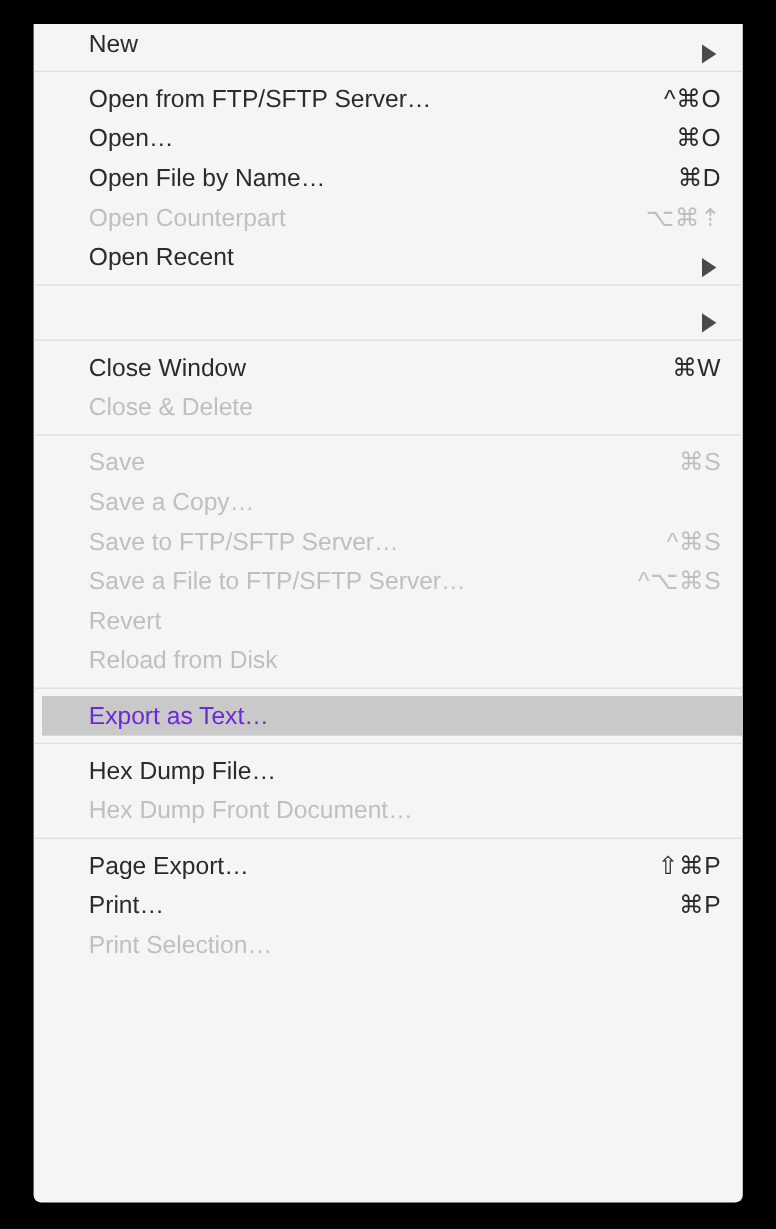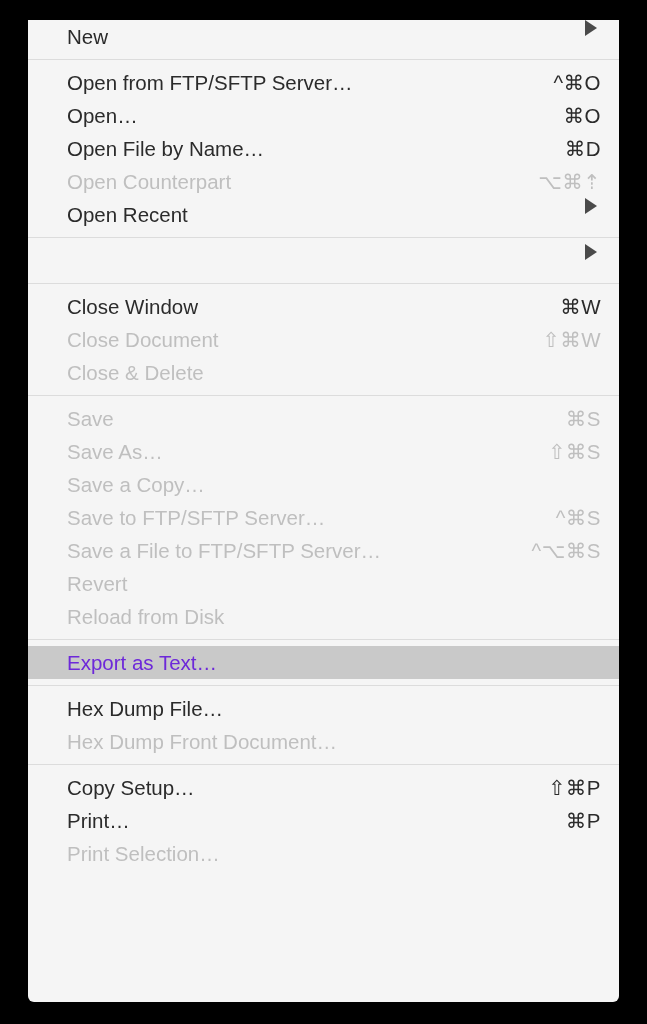--- a/index.html
+++ b/index.html
@@ -34,28 +34,29 @@
   .separator {
     height: 1px;
     background: #dcdcdc;
     margin: 6px 0 6px 0;
     border: 0;
   }
 
   .menu-item {
     position: relative;
     display: flex;
-    align-items: flex-start;
+    align-items: flex-end;
     height: 33px;
     padding: 0 18px 0 39px;
     box-sizing: border-box;
     color: #2b2b2b;
     font-size: 20.5px;
     line-height: 33px;
     white-space: nowrap;
+    margin-left: 7px;
   }
 
   .menu-item.disabled {
     color: #bfbfbf;
   }
 
   .menu-item.highlighted {
     background: #c9c9c9;
     color: #6d28d9;
   }
@@ -136,40 +137,30 @@
       </div>
     </div>
     <div class="separator"></div>
     <div class="menu-section">
       <div class="menu-item">
         <span class="item-label">Close Window</span>
         <span class="item-spacer"></span>
         <span class="item-shortcut">⌘W</span>
       </div>
       <div class="menu-item disabled">
-        <span class="item-label">Close Document</span>
-        <span class="item-spacer"></span>
-        <span class="item-shortcut">⇧⌘W</span>
-      </div>
-      <div class="menu-item disabled">
         <span class="item-label">Close &amp; Delete</span>
         <span class="item-spacer"></span>
       </div>
     </div>
     <div class="separator"></div>
     <div class="menu-section">
       <div class="menu-item disabled">
         <span class="item-label">Save</span>
         <span class="item-spacer"></span>
         <span class="item-shortcut">⌘S</span>
-      </div>
-      <div class="menu-item disabled">
-        <span class="item-label">Save As…</span>
-        <span class="item-spacer"></span>
-        <span class="item-shortcut">⇧⌘S</span>
       </div>
       <div class="menu-item disabled">
         <span class="item-label">Save a Copy…</span>
         <span class="item-spacer"></span>
       </div>
       <div class="menu-item disabled">
         <span class="item-label">Save to FTP/SFTP Server…</span>
         <span class="item-spacer"></span>
         <span class="item-shortcut">^⌘S</span>
       </div>
@@ -201,21 +192,21 @@
         <span class="item-spacer"></span>
       </div>
       <div class="menu-item disabled">
         <span class="item-label">Hex Dump Front Document…</span>
         <span class="item-spacer"></span>
       </div>
     </div>
     <div class="separator"></div>
     <div class="menu-section">
       <div class="menu-item">
-        <span class="item-label">Copy Setup…</span>
+        <span class="item-label">Page Export…</span>
         <span class="item-spacer"></span>
         <span class="item-shortcut">⇧⌘P</span>
       </div>
       <div class="menu-item">
         <span class="item-label">Print…</span>
         <span class="item-spacer"></span>
         <span class="item-shortcut">⌘P</span>
       </div>
       <div class="menu-item disabled">
         <span class="item-label">Print Selection…</span>

